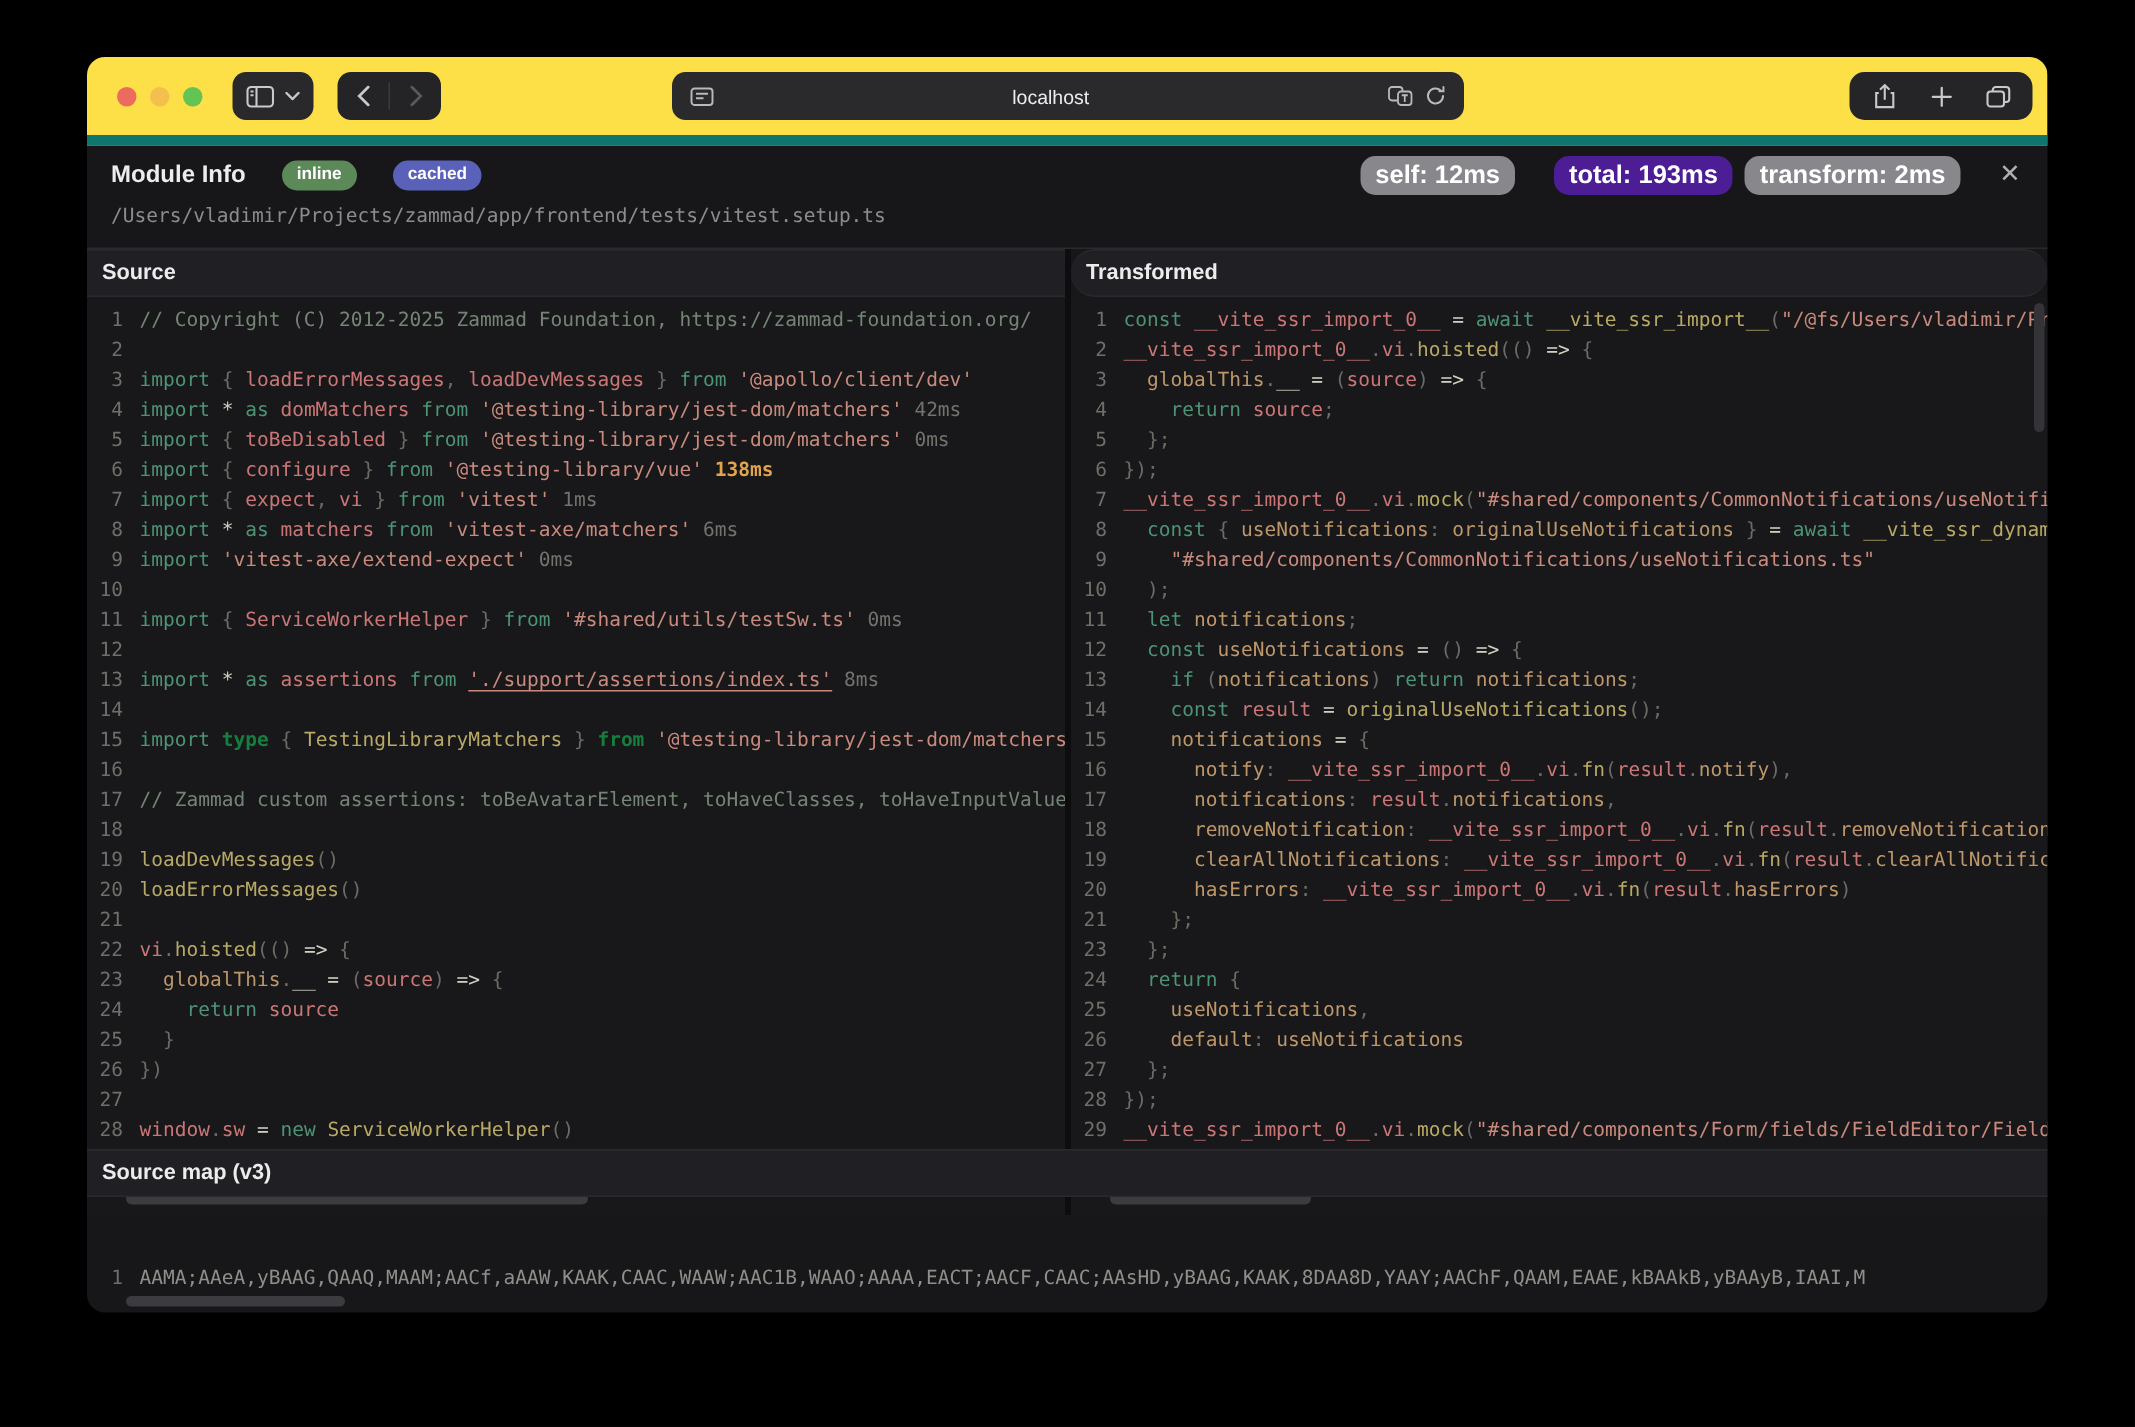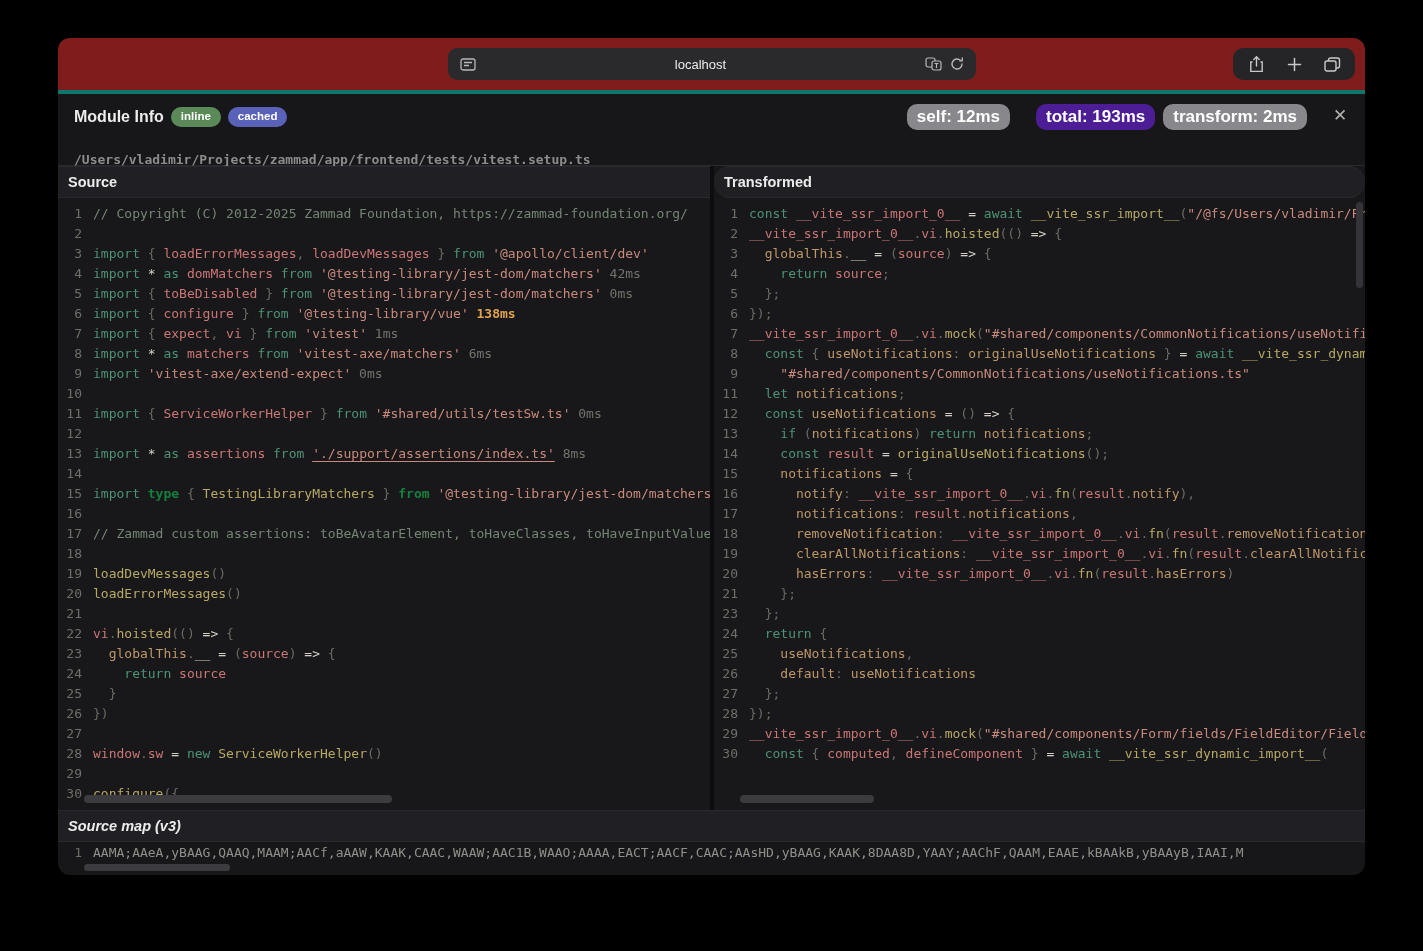--- a/index.html
+++ b/index.html
@@ -1,65 +1,65 @@
 <!DOCTYPE html>
 <html><head>
 <meta charset="utf-8">
 <style>
   html,body{margin:0;padding:0;background:#000;width:1423px;height:951px;overflow:hidden;
     font-family:"Liberation Sans",sans-serif;-webkit-font-smoothing:antialiased;}
   .window{position:absolute;left:58px;top:38px;width:1307px;height:837px;background:#171719;
     border-radius:12px;overflow:hidden;box-shadow:0 10px 40px rgba(0,0,0,.6);}
   
-  .toolbar{position:absolute;left:0;top:0;width:100%;height:52px;background:#7f1d1d;
-    border-bottom:4px solid #0f766e;display:flex;align-items:center;justify-content:center;}
+  .toolbar{position:absolute;left:0;top:0;width:100%;height:52px;background:#fde047;
+    border-bottom:7px solid #0f766e;display:flex;align-items:center;}
   .traffic{display:flex;gap:9px;margin-left:20px;}
   .dot{width:13px;height:13px;border-radius:50%;}
   .btn-group{display:flex;align-items:center;background:#29292b;border-radius:9px;height:32px;}
   .sb-group{margin-left:20px;padding:0 9px;gap:7px;}
   .nav-group{margin-left:16px;background:#242426;}
   .nav-btn{width:34px;height:32px;display:flex;align-items:center;justify-content:center;}
   .nav-sep{width:1px;height:18px;background:#3a3a3c;}
   .urlbar{position:absolute;left:390px;top:10px;width:528px;height:32px;background:#2a2a2c;
     border-radius:9px;display:flex;align-items:center;padding:0 12px;box-sizing:border-box;}
   .url-text{flex:1;text-align:center;color:#ececec;font-size:13px;}
   .right-group{position:absolute;right:10px;top:10px;height:32px;background:#252527;
     border-radius:10px;display:flex;align-items:center;padding:0 6px;gap:4px;}
   .tool-ic{width:34px;height:32px;display:flex;align-items:center;justify-content:center;}
   
   .mod-header{position:absolute;left:0;top:52px;width:100%;height:76px;box-sizing:border-box;
     border-bottom:1px solid #2a2a2e;padding:14px 16px 0 16px;}
-  .mod-row1{display:flex;align-items:center;gap:7px;}
+  .mod-row1{display:flex;align-items:center;gap:24px;}
   .mod-title{color:#ececec;font-size:16px;font-weight:700;}
   .pill{color:#fff;font-size:11.5px;font-weight:600;padding:3px 10px;border-radius:10px;line-height:1.2;}
   .timings{margin-left:auto;display:flex;gap:8px;margin-right:42px;}
   .timing-pill{color:#fff;font-size:17px;font-weight:700;padding:3px 10px;border-radius:10px;}
   .close-x{position:absolute;right:14px;top:14px;width:22px;height:22px;color:#afafaf;font-size:17px;
     display:flex;align-items:center;justify-content:center;cursor:pointer;}
-  .filepath{margin-top:22px;color:#8c8c8c;font-size:13px;font-family:"DejaVu Sans Mono",monospace;font-weight:bold;}
+  .filepath{margin-top:7px;color:#8c8c8c;font-size:13px;font-family:"DejaVu Sans Mono",monospace;}
   
   .panel-head{position:absolute;height:32px;box-sizing:border-box;background:#202024;
     border-top:1px solid #2a2a2e;border-bottom:1px solid #2a2a2e;display:flex;align-items:center;}
   .panel-head span{color:#ececec;font-size:14.5px;font-weight:700;margin-left:10px;}
   .code{position:absolute;overflow:hidden;background:#18181a;
     font-family:"DejaVu Sans Mono",monospace;font-size:13px;padding-top:6px;box-sizing:border-box;}
   .line{height:20px;line-height:20px;white-space:pre;}
   .ln{display:inline-block;width:24px;text-align:right;color:#6f6f6a;margin-right:11px;user-select:none;}
   .v-div{position:absolute;left:652px;top:128px;width:4px;height:644px;background:#0d0d0f;}
   
   .tk-k{color:#4d9375}.tk-r{color:#cb7676}.tk-o{color:#bd976a}.tk-f{color:#b8a965}
   .tk-s{color:#c98a7d}.tk-c{color:#758575}.tk-p{color:#6b6b66}.tk-w{color:#d4d0c5}
   .tk-t{color:#73736e}.tk-h{color:#e2a34d;font-weight:700}
   .tk-b{color:#15803d;font-weight:700}
   .tk-u{color:#c98a7d;text-decoration:underline;text-underline-offset:3px;}
   
   .hthumb{position:absolute;height:8px;border-radius:4px;background:#3c3c40;}
   .vthumb{position:absolute;width:7px;border-radius:4px;background:#333338;}
   
-  .map-head{position:absolute;left:0;top:772px;width:100%;font-style:italic;}
+  .map-head{position:absolute;left:0;top:728px;width:100%;}
   .map-line{position:absolute;left:0;top:804px;width:100%;height:26px;overflow:hidden;
     font-family:"DejaVu Sans Mono",monospace;font-size:13px;white-space:pre;color:#8f8f8a;
     line-height:22px;}
   svg{display:block;}
 </style>
 </head>
 <body>
 
 <div class="window">
 
@@ -202,20 +202,21 @@
   <div class="code" style="left:656px;top:160px;width:651px;height:612px;">
       <div class="line"><span class="ln">1</span><span class="tk-k">const</span><span class="tk-r"> __vite_ssr_import_0__</span><span class="tk-w"> = </span><span class="tk-k">await</span><span class="tk-f"> __vite_ssr_import__</span><span class="tk-p">(</span><span class="tk-s">"/@fs/Users/vladimir/Projects/zammad/node_modules/vitest/dist/index.js"</span></div>
       <div class="line"><span class="ln">2</span><span class="tk-r">__vite_ssr_import_0__</span><span class="tk-p">.</span><span class="tk-r">vi</span><span class="tk-p">.</span><span class="tk-f">hoisted</span><span class="tk-p">(() </span><span class="tk-w">=&gt;</span><span class="tk-p"> {</span></div>
       <div class="line"><span class="ln">3</span><span class="tk-p">  </span><span class="tk-o">globalThis</span><span class="tk-p">.</span><span class="tk-w">__</span><span class="tk-w"> = </span><span class="tk-p">(</span><span class="tk-r">source</span><span class="tk-p">)</span><span class="tk-w"> =&gt;</span><span class="tk-p"> {</span></div>
       <div class="line"><span class="ln">4</span><span class="tk-p">    </span><span class="tk-k">return</span><span class="tk-r"> source</span><span class="tk-p">;</span></div>
       <div class="line"><span class="ln">5</span><span class="tk-p">  };</span></div>
       <div class="line"><span class="ln">6</span><span class="tk-p">});</span></div>
       <div class="line"><span class="ln">7</span><span class="tk-r">__vite_ssr_import_0__</span><span class="tk-p">.</span><span class="tk-r">vi</span><span class="tk-p">.</span><span class="tk-f">mock</span><span class="tk-p">(</span><span class="tk-s">"#shared/components/CommonNotifications/useNotifications.ts"</span></div>
       <div class="line"><span class="ln">8</span><span class="tk-p">  </span><span class="tk-k">const</span><span class="tk-p"> { </span><span class="tk-o">useNotifications</span><span class="tk-p">: </span><span class="tk-o">originalUseNotifications</span><span class="tk-p"> } </span><span class="tk-w">= </span><span class="tk-k">await</span><span class="tk-f"> __vite_ssr_dynamic_import__</span></div>
       <div class="line"><span class="ln">9</span><span class="tk-p">    </span><span class="tk-s">"#shared/components/CommonNotifications/useNotifications.ts"</span></div>
+      <div class="line"><span class="ln">10</span><span class="tk-p">  );</span></div>
       <div class="line"><span class="ln">11</span><span class="tk-p">  </span><span class="tk-k">let</span><span class="tk-o"> notifications</span><span class="tk-p">;</span></div>
       <div class="line"><span class="ln">12</span><span class="tk-p">  </span><span class="tk-k">const</span><span class="tk-o"> useNotifications</span><span class="tk-w"> = </span><span class="tk-p">() </span><span class="tk-w">=&gt;</span><span class="tk-p"> {</span></div>
       <div class="line"><span class="ln">13</span><span class="tk-p">    </span><span class="tk-k">if</span><span class="tk-p"> (</span><span class="tk-o">notifications</span><span class="tk-p">) </span><span class="tk-k">return</span><span class="tk-o"> notifications</span><span class="tk-p">;</span></div>
       <div class="line"><span class="ln">14</span><span class="tk-p">    </span><span class="tk-k">const</span><span class="tk-r"> result</span><span class="tk-w"> = </span><span class="tk-f">originalUseNotifications</span><span class="tk-p">();</span></div>
       <div class="line"><span class="ln">15</span><span class="tk-p">    </span><span class="tk-o">notifications</span><span class="tk-w"> = </span><span class="tk-p">{</span></div>
       <div class="line"><span class="ln">16</span><span class="tk-p">      </span><span class="tk-o">notify</span><span class="tk-p">: </span><span class="tk-r">__vite_ssr_import_0__</span><span class="tk-p">.</span><span class="tk-r">vi</span><span class="tk-p">.</span><span class="tk-f">fn</span><span class="tk-p">(</span><span class="tk-r">result</span><span class="tk-p">.</span><span class="tk-o">notify</span><span class="tk-p">),</span></div>
       <div class="line"><span class="ln">17</span><span class="tk-p">      </span><span class="tk-o">notifications</span><span class="tk-p">: </span><span class="tk-r">result</span><span class="tk-p">.</span><span class="tk-o">notifications</span><span class="tk-p">,</span></div>
       <div class="line"><span class="ln">18</span><span class="tk-p">      </span><span class="tk-o">removeNotification</span><span class="tk-p">: </span><span class="tk-r">__vite_ssr_import_0__</span><span class="tk-p">.</span><span class="tk-r">vi</span><span class="tk-p">.</span><span class="tk-f">fn</span><span class="tk-p">(</span><span class="tk-r">result</span><span class="tk-p">.</span><span class="tk-o">removeNotification</span></div>
       <div class="line"><span class="ln">19</span><span class="tk-p">      </span><span class="tk-o">clearAllNotifications</span><span class="tk-p">: </span><span class="tk-r">__vite_ssr_import_0__</span><span class="tk-p">.</span><span class="tk-r">vi</span><span class="tk-p">.</span><span class="tk-f">fn</span><span class="tk-p">(</span><span class="tk-r">result</span><span class="tk-p">.</span><span class="tk-o">clearAllNotifications</span></div>
       <div class="line"><span class="ln">20</span><span class="tk-p">      </span><span class="tk-o">hasErrors</span><span class="tk-p">: </span><span class="tk-r">__vite_ssr_import_0__</span><span class="tk-p">.</span><span class="tk-r">vi</span><span class="tk-p">.</span><span class="tk-f">fn</span><span class="tk-p">(</span><span class="tk-r">result</span><span class="tk-p">.</span><span class="tk-o">hasErrors</span><span class="tk-p">)</span></div>

